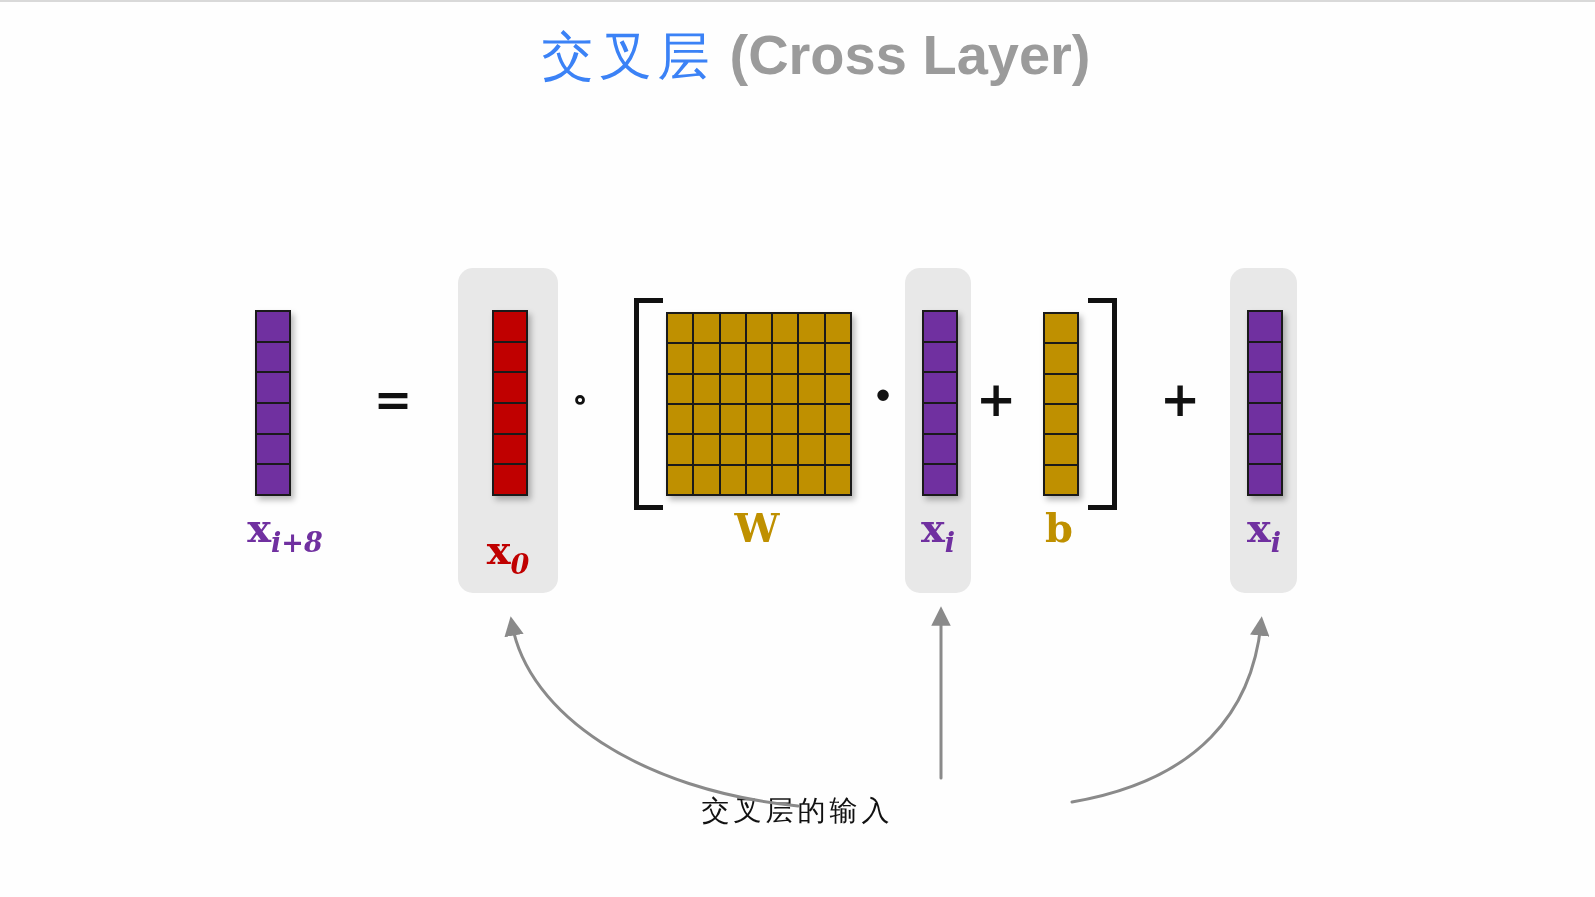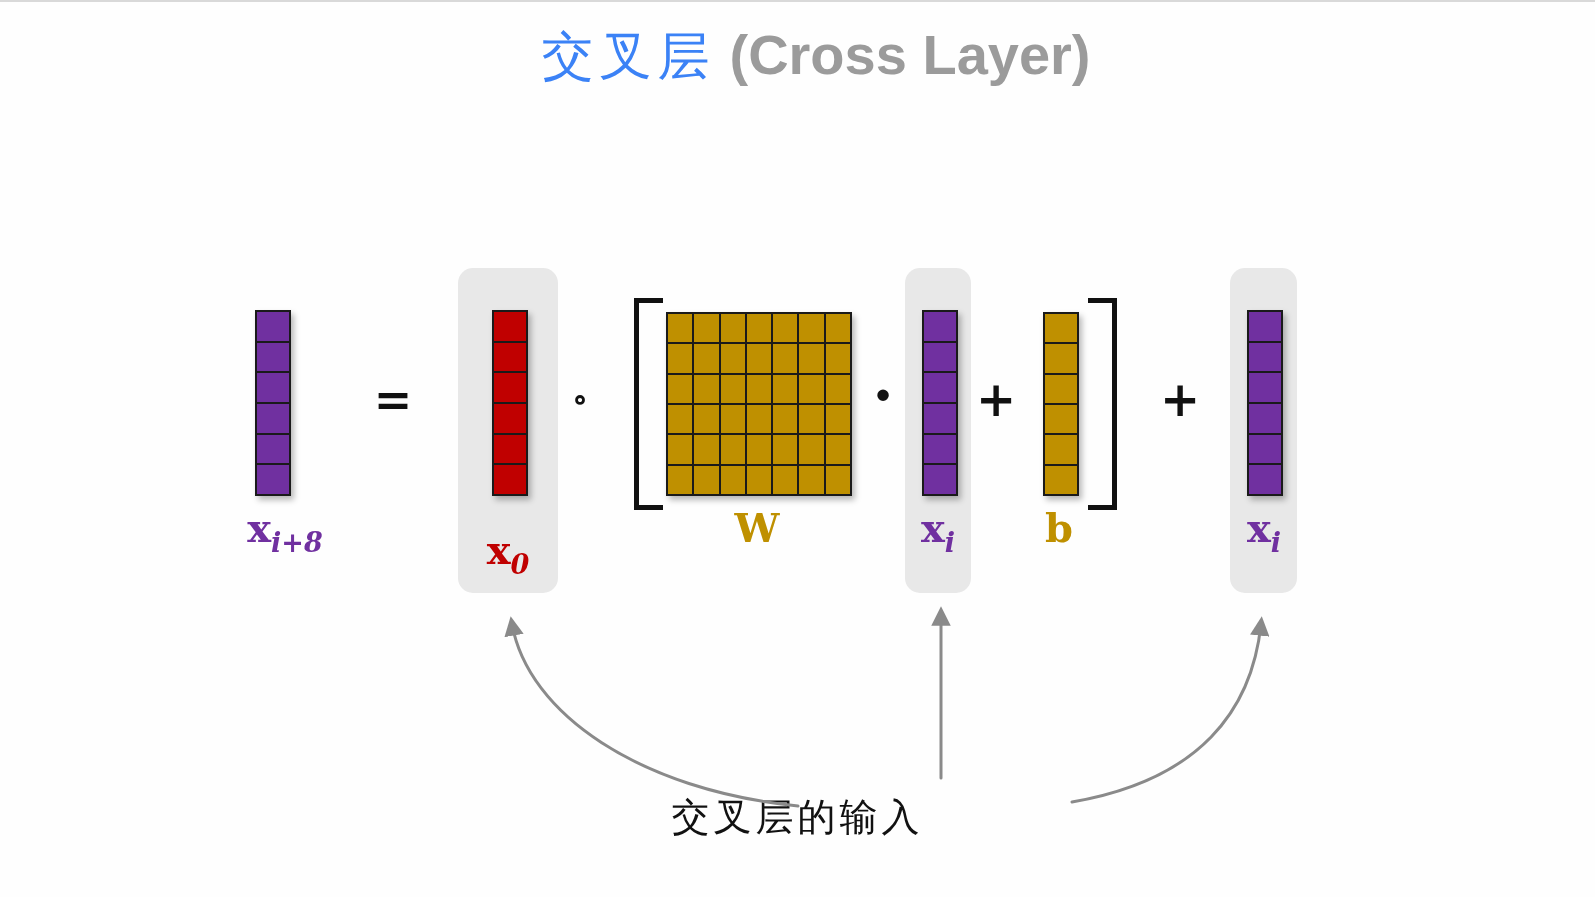--- a/index.html
+++ b/index.html
@@ -86,21 +86,21 @@
     border-top:5px solid #111;
     border-bottom:5px solid #111;
   }
   .bracket.left{border-left:5px solid #111;}
   .bracket.right{border-right:5px solid #111;}
   
   .annotation{
     position:absolute;
     left:0;top:792px;width:100%;
     text-align:center;
-    font-size:38px;color:#111;
+    font-size:28px;color:#111;
     letter-spacing:4px;
     font-family:Liberation Mono, monospace;
   }
   
   .arrows{
     position:absolute;left:0;top:0;width:1595px;height:897px;
     pointer-events:none;
   }
 </style>
 </head>

